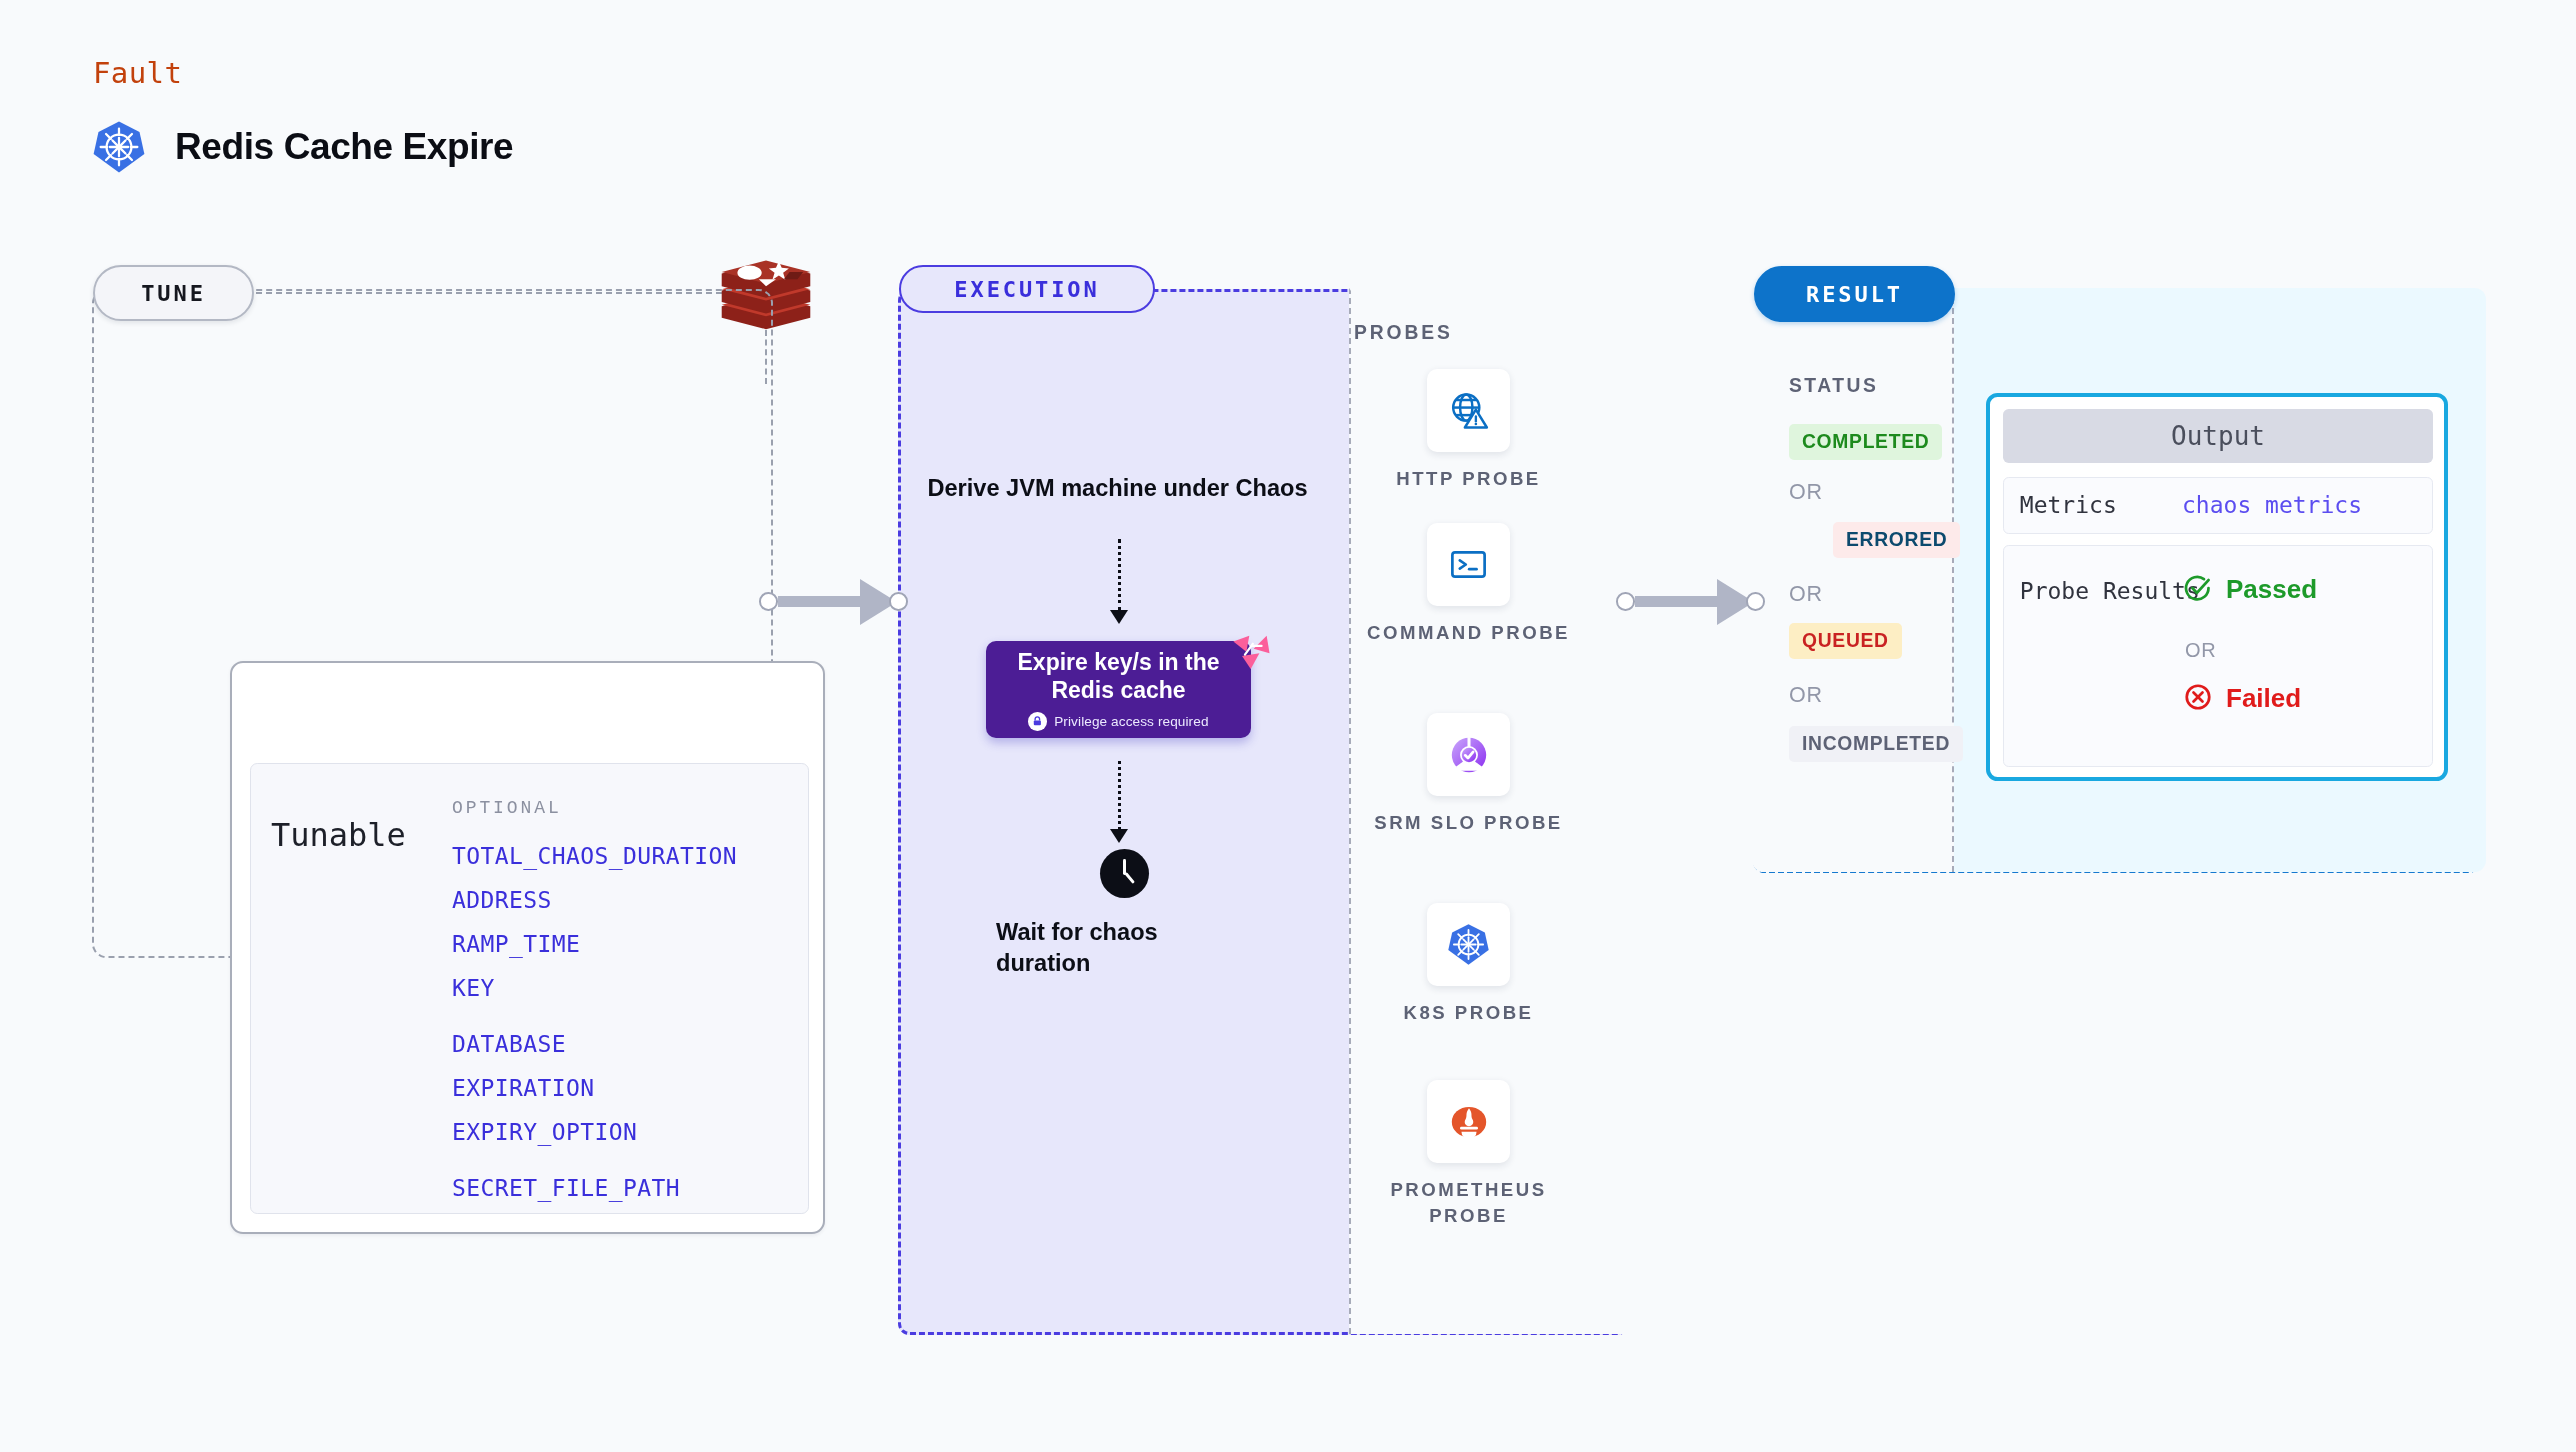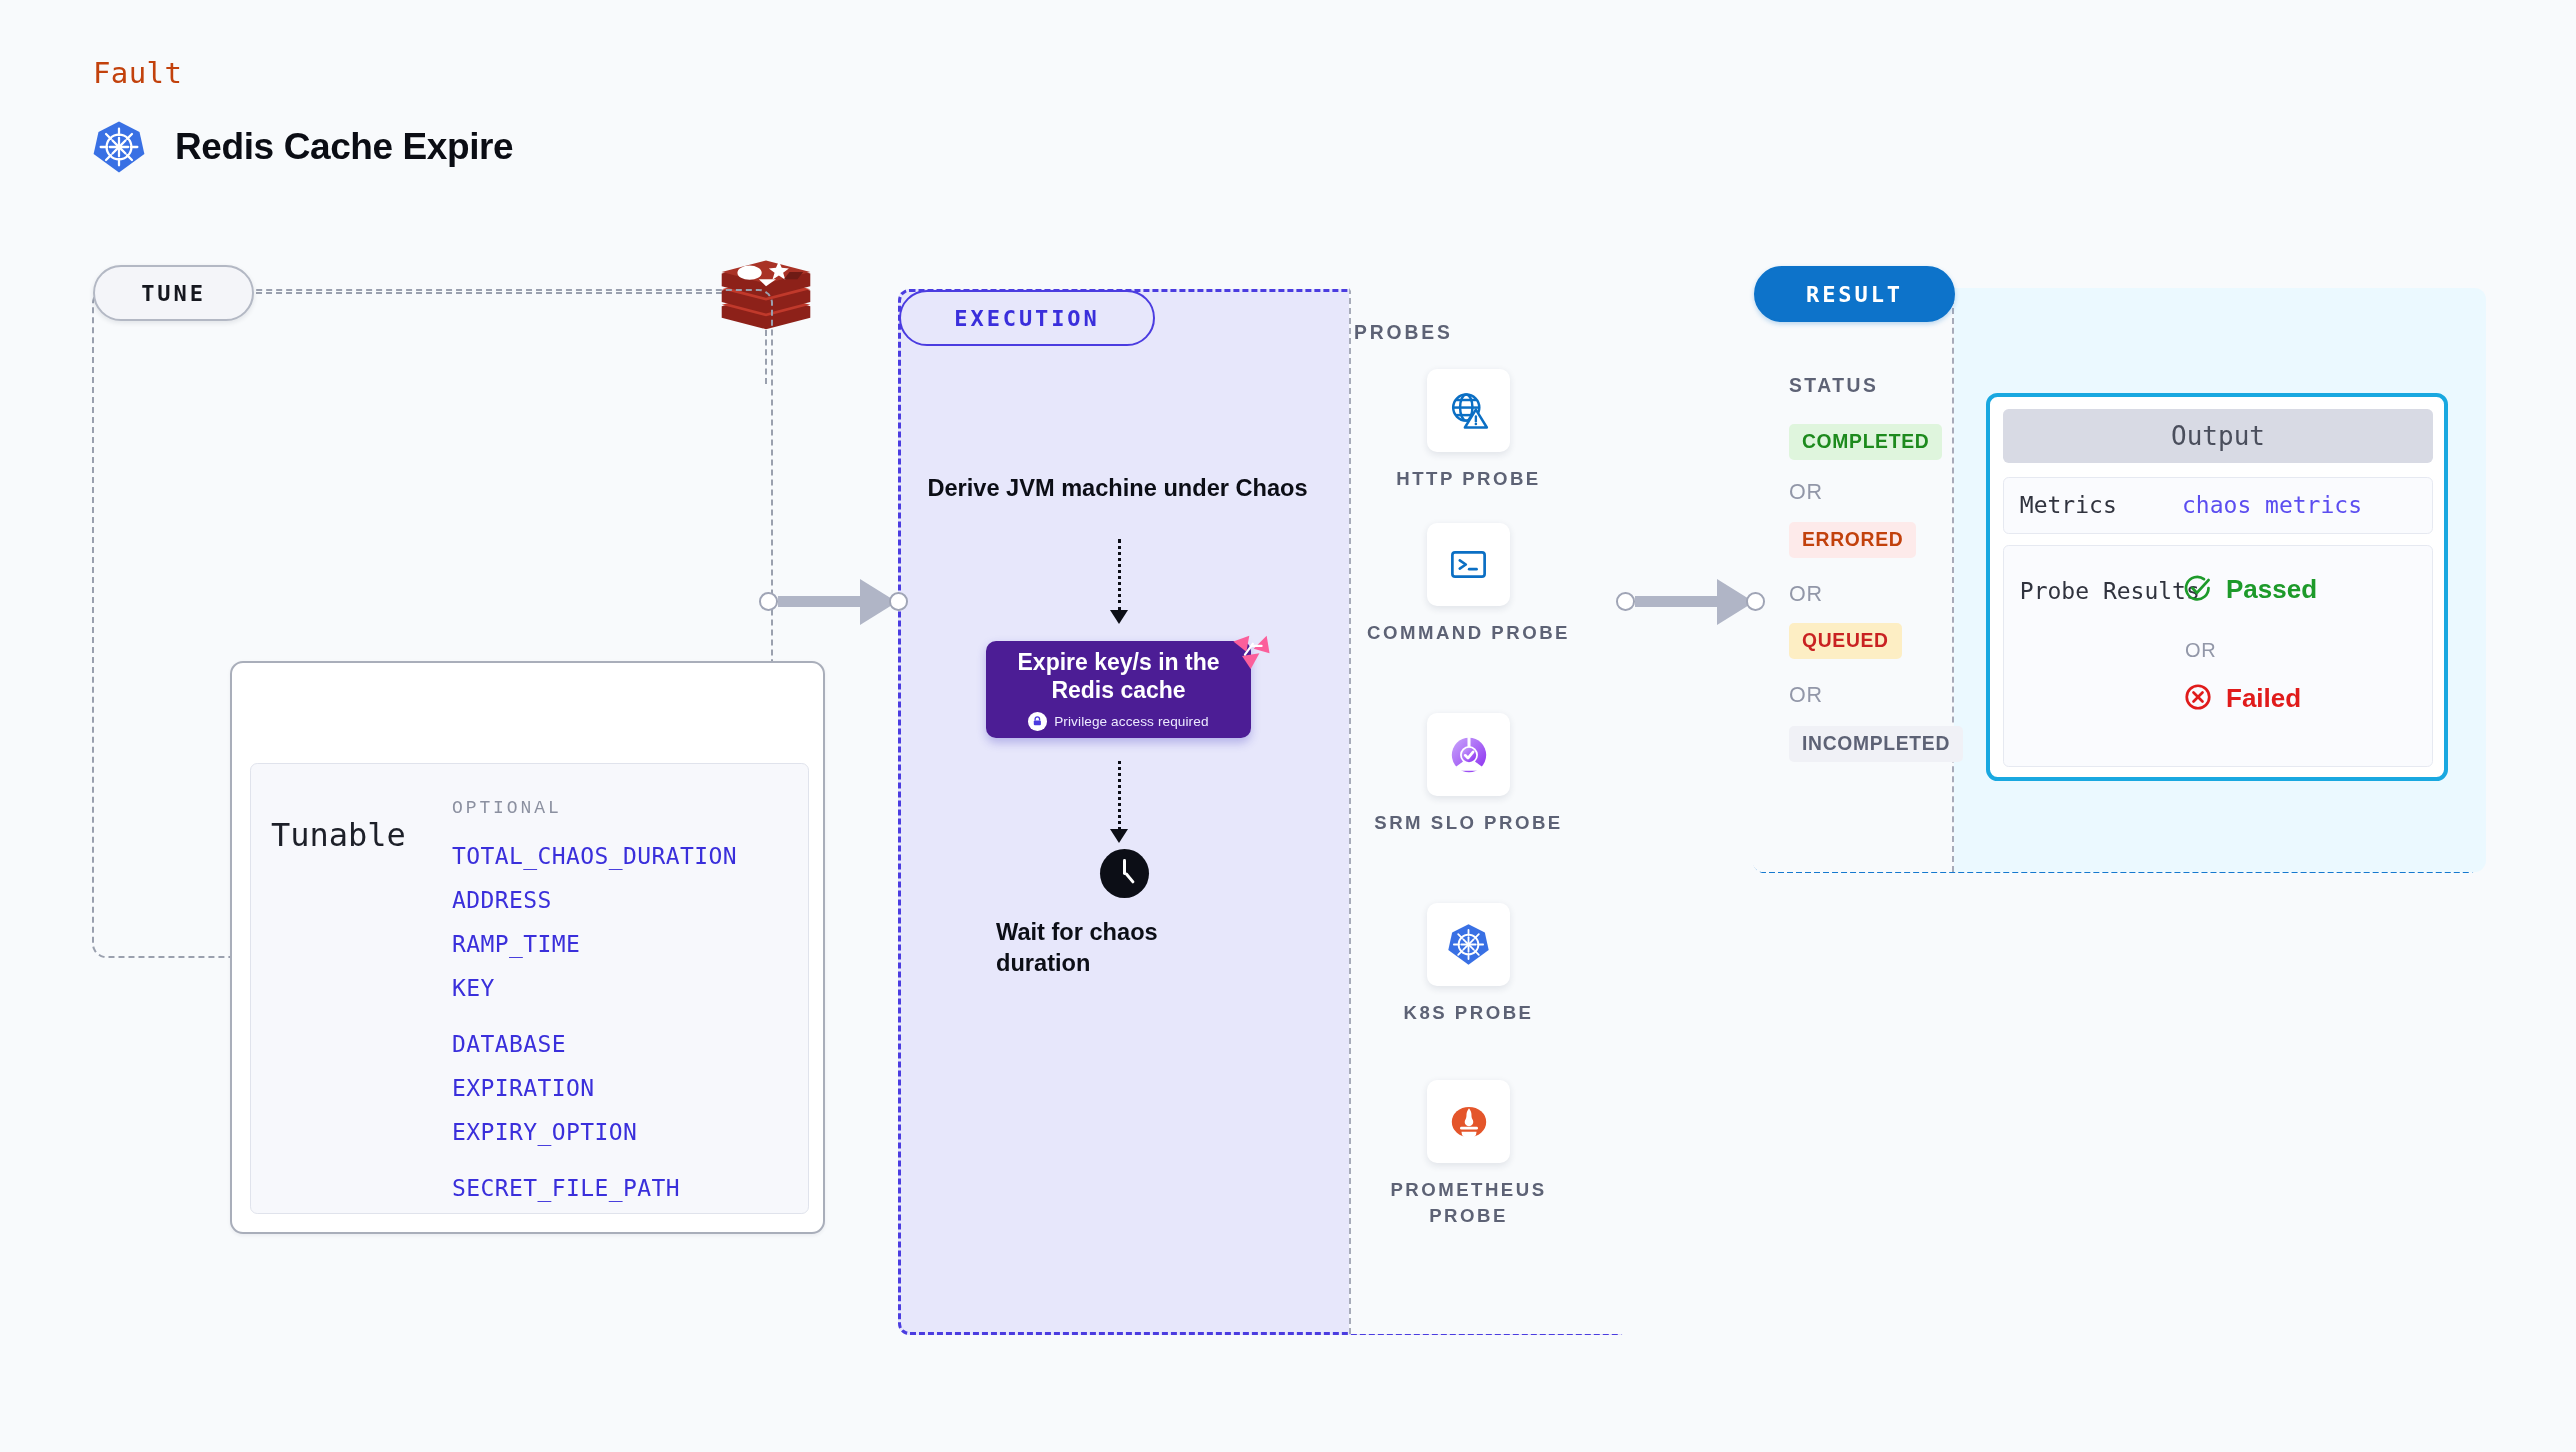--- a/index.html
+++ b/index.html
@@ -89,22 +89,22 @@
   #execution-panel {
     position: absolute; left: 898px; top: 289px; width: 731px; height: 1046px;
     border: 3.6px dashed #4b3ce0; border-radius: 11.5px; background: #e7e7fb;
   }
   #probes-sub {
     position: absolute; left: 448px; top: -3.6px; width: 287px; height: 1046px;
     background: #f8fafc; border-left: 2.1px dashed #a7abb9;
     border-top: 3.6px dashed transparent; border-radius: 0 11.5px 11.5px 0;
   }
   #execution-pill {
-    left: 899px; top: 265px; width: 256px; height: 56px;
-    background: #e7e7fb; border: 2.9px solid #4b3ce0; color: #3a2fdb; margin-top: 25px;
+    left: 899px; top: 265px; width: 256px; height: 48px;
+    background: #e7e7fb; border: 2.9px solid #4b3ce0; color: #3a2fdb;
   }
   #execution-dash-connector {
     position: absolute; left: 1155px; top: 292px; width: 476px; height: 0;
     border-top: 3.6px dashed #4b3ce0;
   }
 
   #derive-text {
     position: absolute; left: 924px; top: 473px; width: 387px;
     text-align: center; font-size: 23.6px; font-weight: bold; color: #0c0e16; line-height: 1.32;
   }
@@ -451,21 +451,21 @@
 
 <div id="result-pill" class="pill">RESULT</div>
 <div id="result-panel">
   <div id="result-status-col"></div>
   <div id="result-output-col"></div>
 </div>
 
 <div id="status-title">STATUS</div>
 <div class="status-chip" style="top:424px; background:#dff5dd; color:#1d8a1d;">COMPLETED</div>
 <div class="or-text" style="top:480px;">OR</div>
-<div class="status-chip" style="top:522px; background:#fdeaea; color:#c2410c;">ERRORED</div>
+<div class="status-chip" style="top:522px; background:#fdeaea; color:#0c4a6e;margin-left:44px;">ERRORED</div>
 <div class="or-text" style="top:582px;">OR</div>
 <div class="status-chip" style="top:623px; background:#fdeec4; color:#c92222;">QUEUED</div>
 <div class="or-text" style="top:683px;">OR</div>
 <div class="status-chip" style="top:726px; background:#f0f1f6; color:#5d6275;">INCOMPLETED</div>
 
 <div id="output-card">
   <div id="output-header">Output</div>
 
   <div id="metrics-row">
     <div id="metrics-label">Metrics</div>

